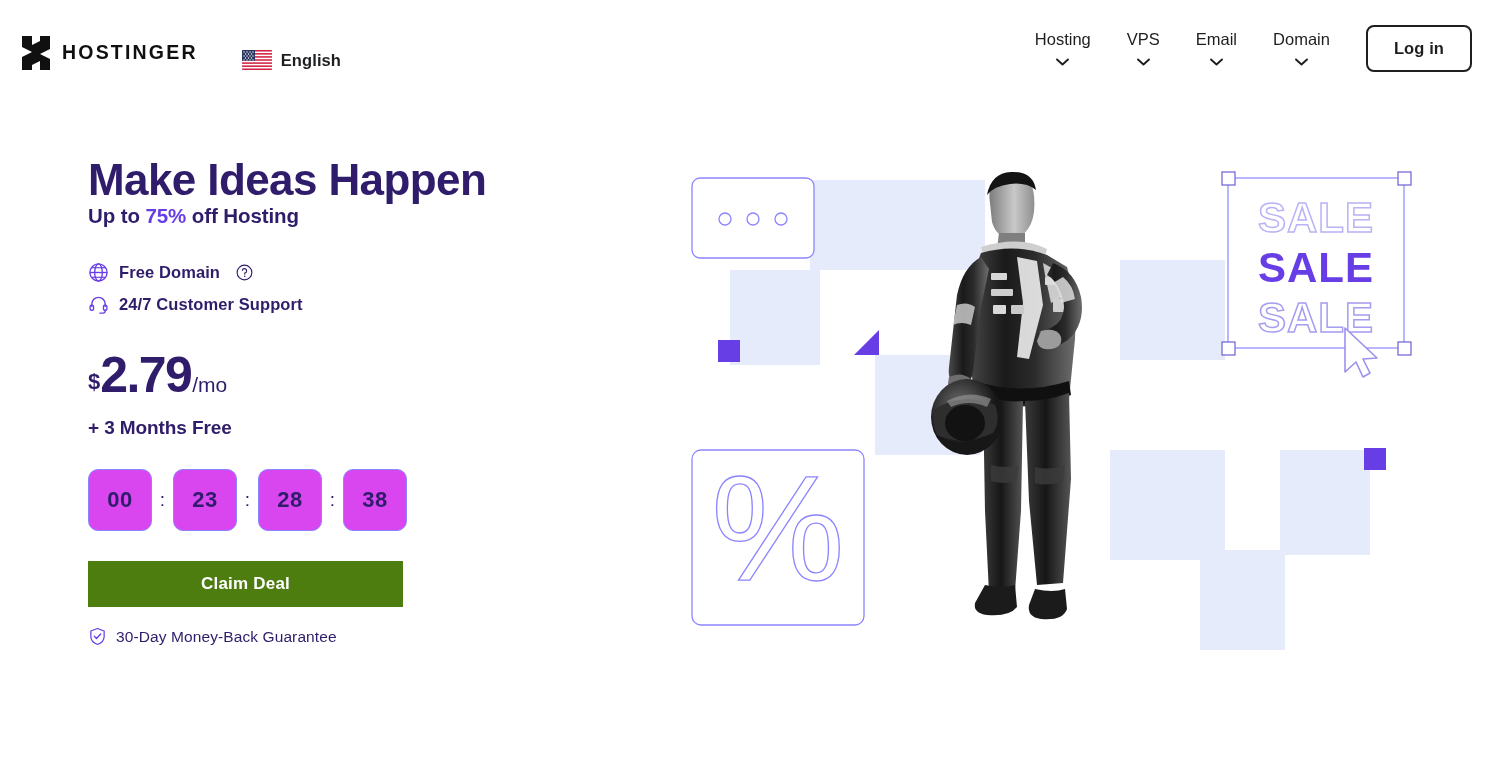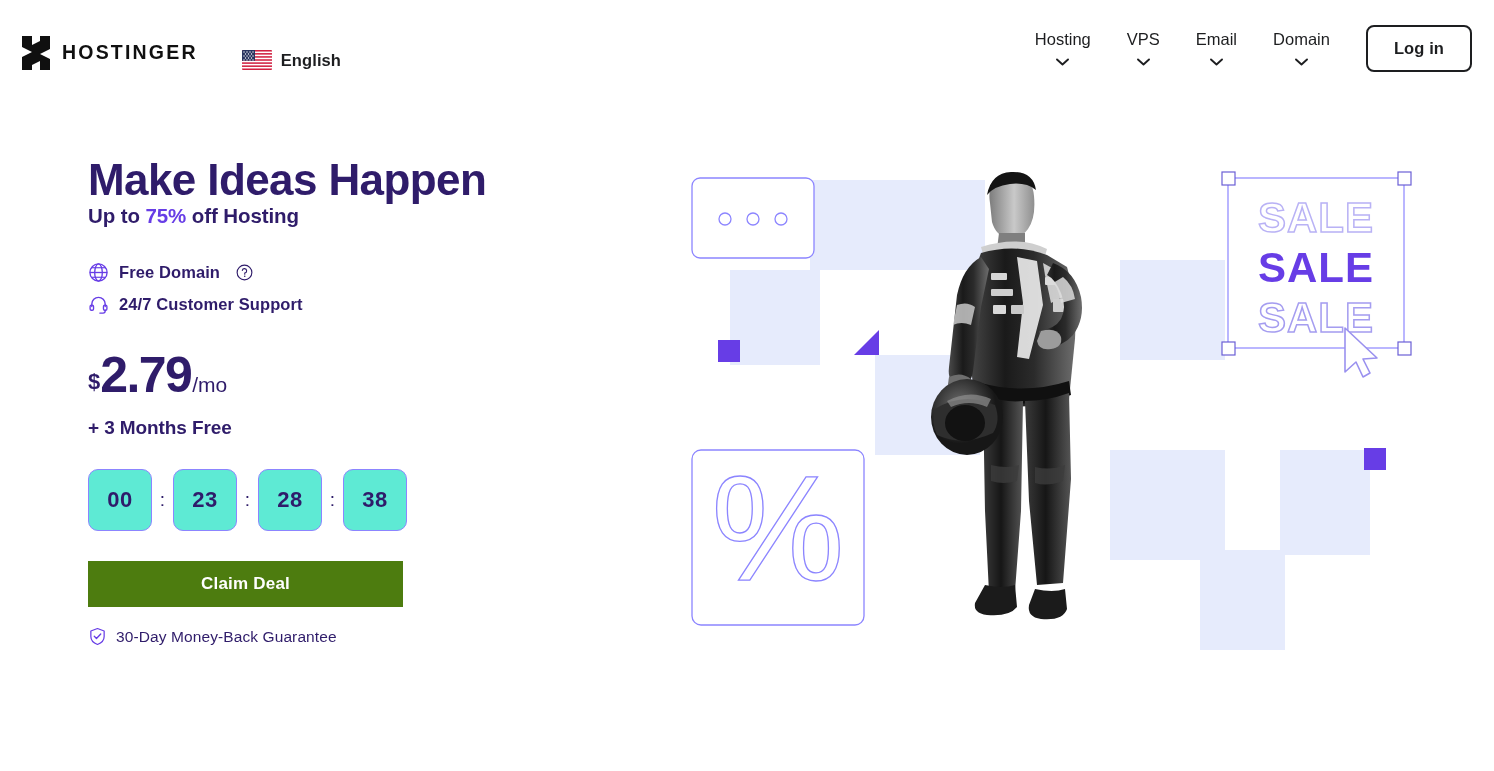--- a/index.html
+++ b/index.html
@@ -169,21 +169,21 @@
     width: 64px;
     height: 62px;
     border: 1px solid #8c85ff;
     border-radius: 10px;
     display: flex;
     align-items: center;
     justify-content: center;
     font-size: 22px;
     font-weight: 600;
     color: #2f1c6a;
-    background: #5eead4;
+    background: #d946ef;
     letter-spacing: .5px;
   }
   .cd-sep {
     width: 21px;
     text-align: center;
     font-size: 19px;
     color: #2f1c6a;
     font-weight: 500;
   }
 

